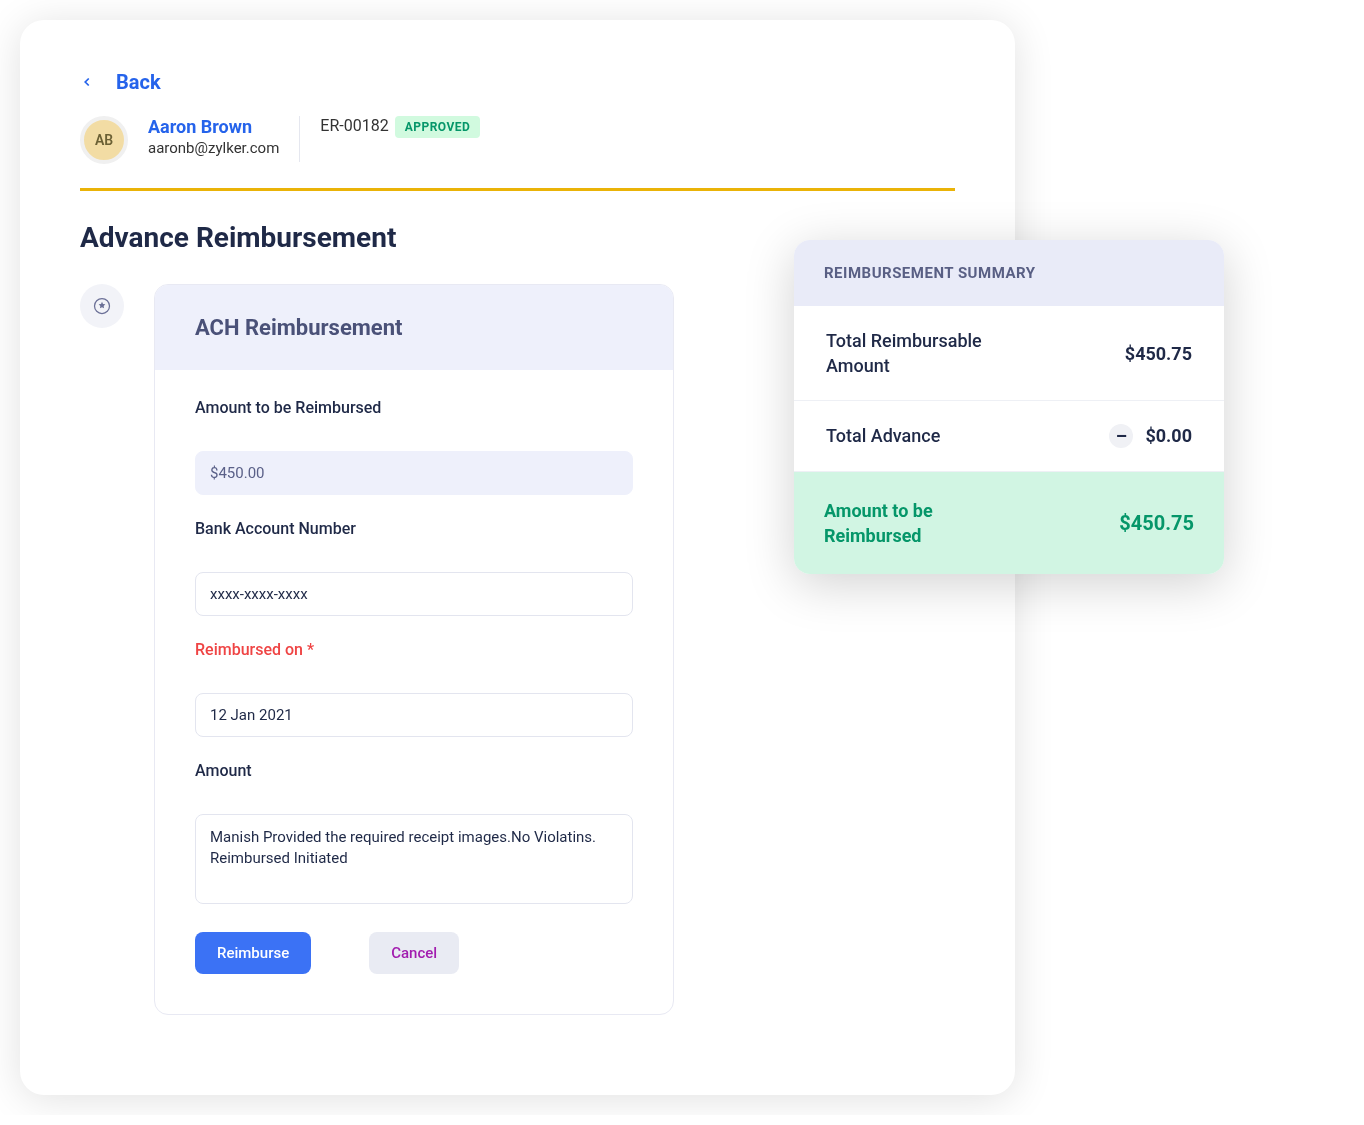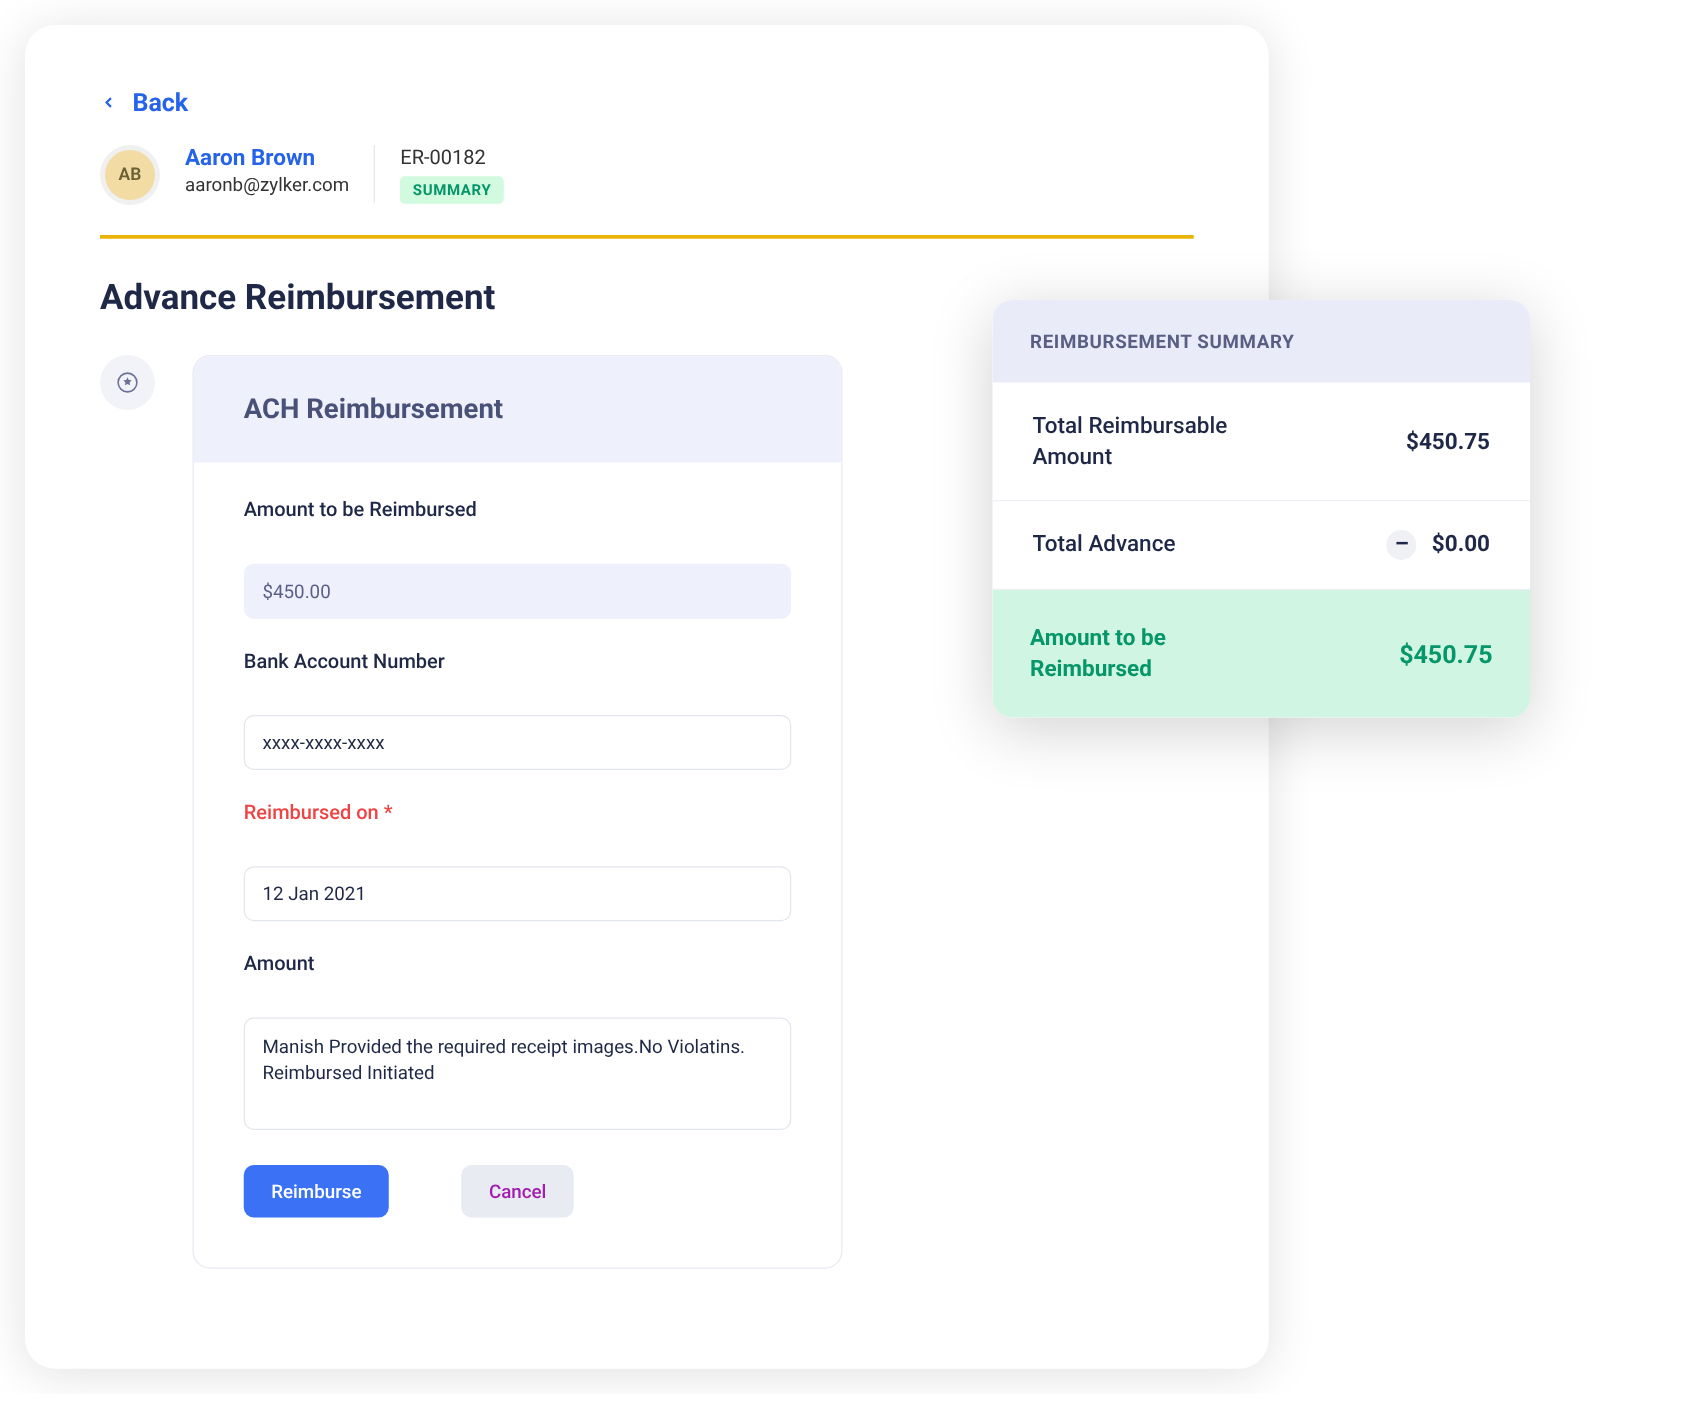--- a/index.html
+++ b/index.html
@@ -16,21 +16,21 @@
       padding: 50px 60px 80px 60px;
       position: relative;
     }
     .back-link {
       color: #2563eb;
       font-weight: 700;
       font-size: 20px;
       text-decoration: none;
       display: inline-flex;
       align-items: center;
-      gap: 12px;
+      gap: 22px;
       cursor: pointer;
     }
     .back-link svg { width: 14px; height: 14px; }
     .user-row {
       display: flex;
       align-items: flex-start;
       gap: 20px;
       margin-top: 22px;
       padding-bottom: 24px;
       border-bottom: 3px solid #eab308;
@@ -41,21 +41,21 @@
       background: #f2dca4;
       display: flex; align-items: center; justify-content: center;
       color: #6b6034;
       font-weight: 600;
       border: 4px solid #f0f0f0;
       font-size: 14px;
     }
     .user-info .name { color: #2563eb; font-weight: 700; font-size: 18px; }
     .user-info .email { color: #333; font-size: 15px; margin-top: 2px; }
     .divider-v { width:1px; height: 46px; background: #e5e7ef; }
-    .ref-block { display:flex; flex-direction: column; gap:6px; }
+    .ref-block { display:flex; flex-direction: row; gap:6px; }
     .ref-id { color: #333; font-size: 16px; }
     .status-badge {
       display:inline-block;
       background: #d1fadf;
       color: #059669;
       font-size: 12px;
       font-weight: 700;
       letter-spacing: 0.5px;
       padding: 4px 10px;
       border-radius: 4px;
@@ -191,21 +191,21 @@
     <div class="avatar">
       <span>AB</span>
     </div>
     <div class="user-info">
       <div class="name">Aaron Brown</div>
       <div class="email">aaronb@zylker.com</div>
     </div>
     <div class="divider-v"></div>
     <div class="ref-block">
       <div class="ref-id">ER-00182</div>
-      <div class="status-badge">SUMMARY</div>
+      <div class="status-badge">APPROVED</div>
     </div>
   </div>
 
   <h1 class="page-title">Advance Reimbursement</h1>
 
   <div class="form-wrap">
     <div class="side-icon">
       <svg viewBox="0 0 24 24" fill="none" stroke="currentColor" stroke-width="1.5">
         <circle cx="12" cy="12" r="9"></circle>
         <path d="M12 7l1.2 2.5 2.8.4-2 2 .5 2.8L12 13.4 9.5 14.7l.5-2.8-2-2 2.8-.4L12 7z" fill="currentColor" stroke="none"></path>

